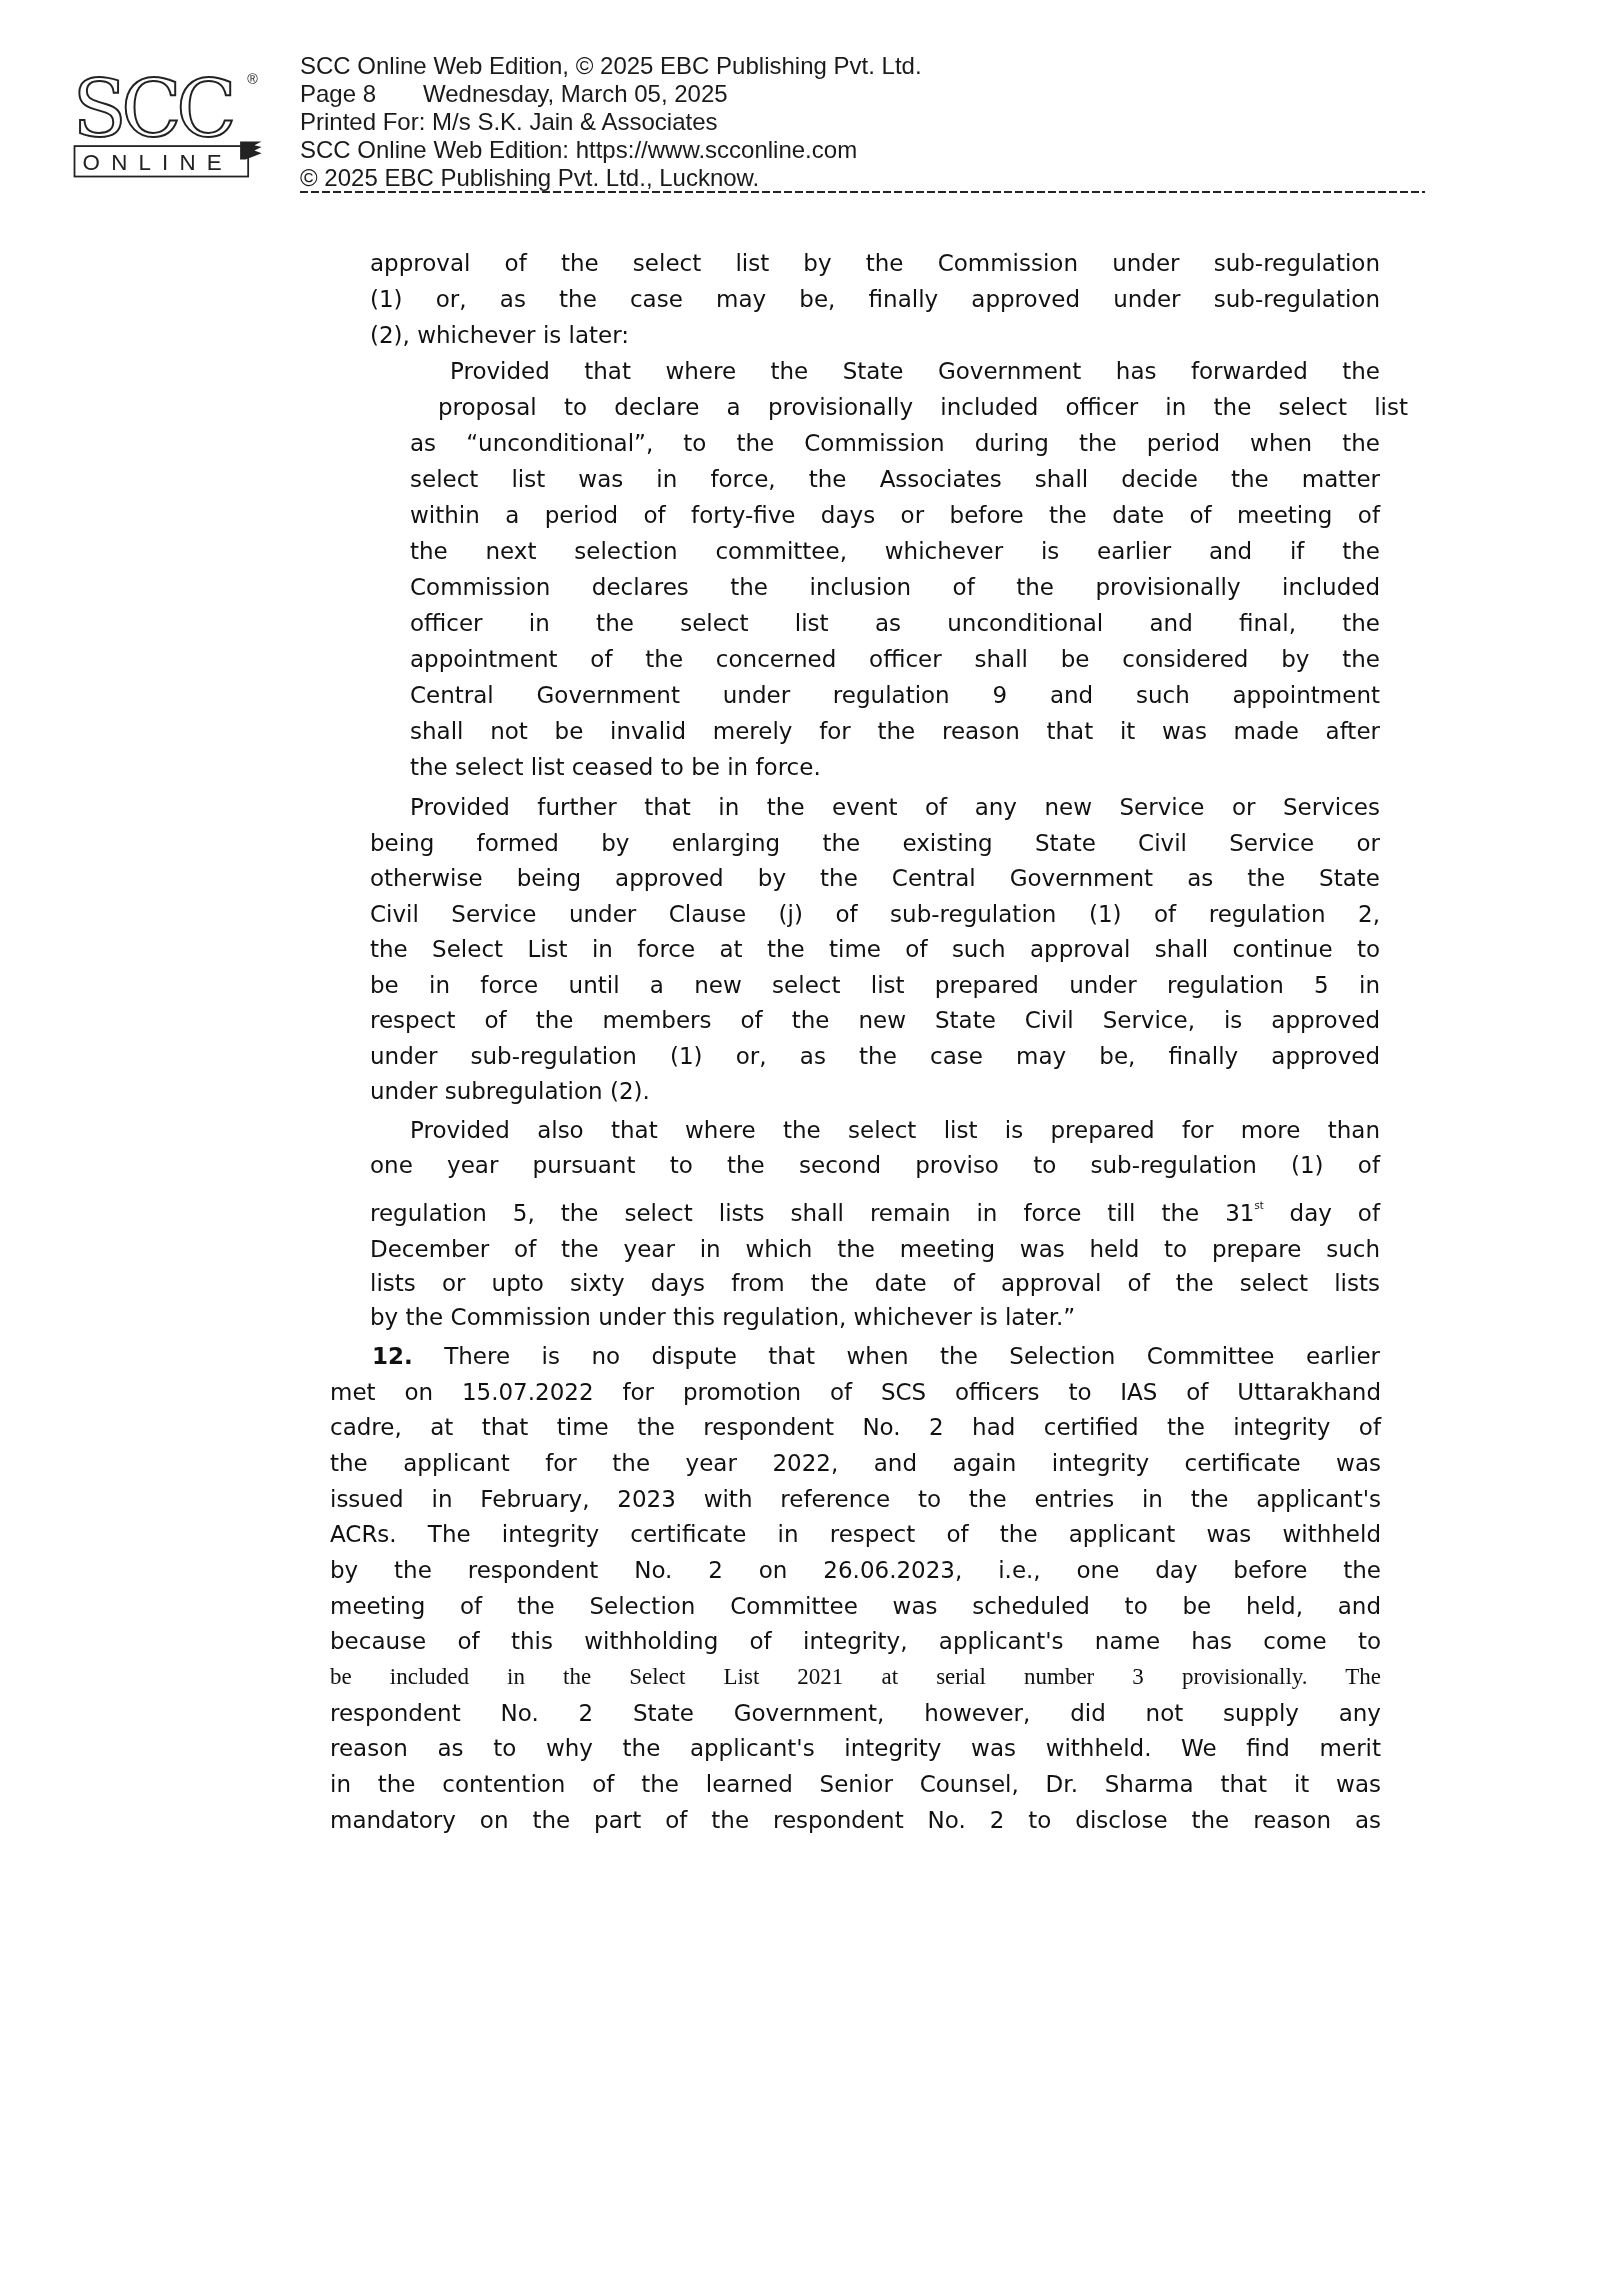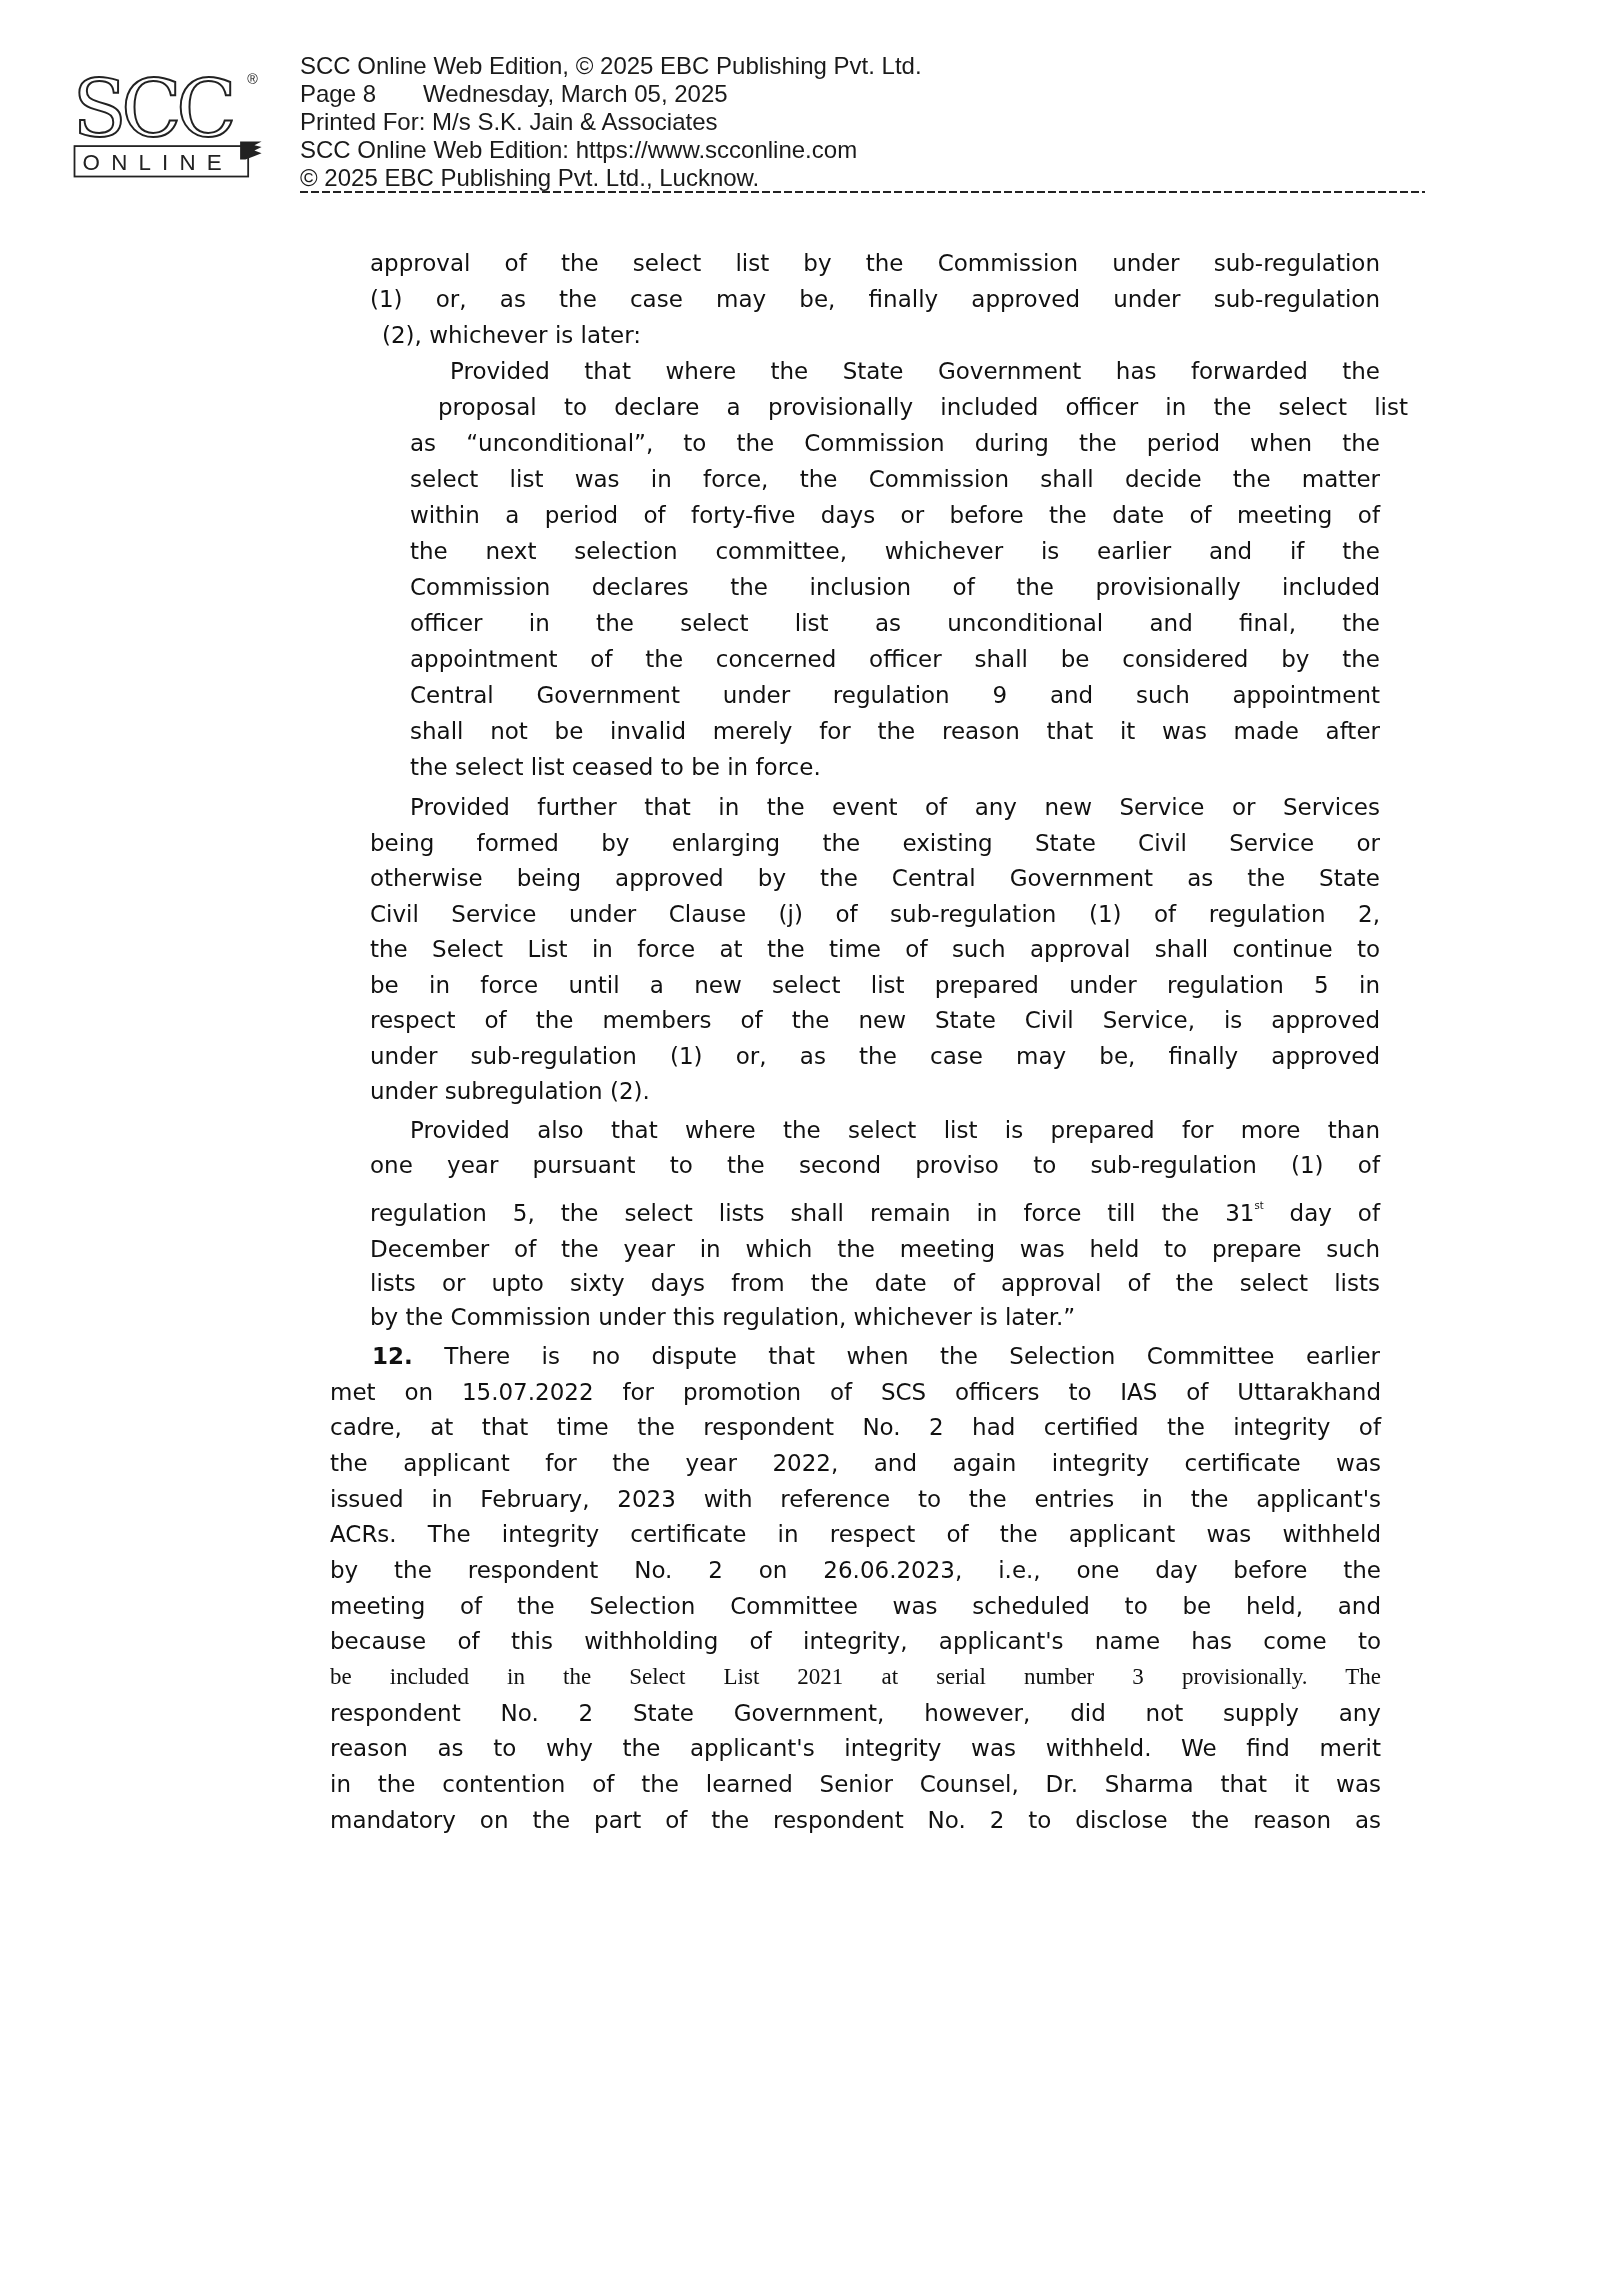--- a/index.html
+++ b/index.html
@@ -36,25 +36,25 @@
   <span class="hdr-line"><span class="hdr-page">Page 8</span><span>Wednesday, March 05, 2025</span></span>
   <span class="hdr-line">Printed For: M/s S.K. Jain &amp; Associates</span>
   <span class="hdr-line">SCC Online Web Edition: https://www.scconline.com</span>
   <span class="hdr-line">© 2025 EBC Publishing Pvt. Ltd., Lucknow.</span>
 </div>
 <div class="hdr-rule"></div>
 
 <div id="body-text">
     <div class="block ln" style="left: 370px; top: 245px; width: 1010px;">approval of the select list by the Commission under sub-regulation</div>
     <div class="block ln" style="left: 370px; top: 281px; width: 1010px;">(1) or, as the case may be, finally approved under sub-regulation</div>
-    <div class="block ln last" style="left: 370px; top: 317px; width: 1010px; margin-left: 12px;">(2), whichever is later:</div>
+    <div class="block ln last" style="left: 370px; top: 317px; width: 1010px;">(2), whichever is later:</div>
     <div class="block ln" style="left: 450px; top: 353px; width: 930px;">Provided that where the State Government has forwarded the</div>
     <div class="block ln" style="left: 410px; top: 389px; width: 970px; margin-left: 28px;">proposal to declare a provisionally included officer in the select list</div>
     <div class="block ln" style="left: 410px; top: 425px; width: 970px;">as “unconditional”, to the Commission during the period when the</div>
-    <div class="block ln" style="left: 410px; top: 461px; width: 970px;">select list was in force, the Commission shall decide the matter</div>
+    <div class="block ln" style="left: 410px; top: 461px; width: 970px;">select list was in force, the Associates shall decide the matter</div>
     <div class="block ln" style="left: 410px; top: 497px; width: 970px;">within a period of forty-five days or before the date of meeting of</div>
     <div class="block ln" style="left: 410px; top: 533px; width: 970px;">the next selection committee, whichever is earlier and if the</div>
     <div class="block ln" style="left: 410px; top: 569px; width: 970px;">Commission declares the inclusion of the provisionally included</div>
     <div class="block ln" style="left: 410px; top: 605px; width: 970px;">officer in the select list as unconditional and final, the</div>
     <div class="block ln" style="left: 410px; top: 641px; width: 970px;">appointment of the concerned officer shall be considered by the</div>
     <div class="block ln" style="left: 410px; top: 677px; width: 970px;">Central Government under regulation 9 and such appointment</div>
     <div class="block ln" style="left: 410px; top: 713px; width: 970px;">shall not be invalid merely for the reason that it was made after</div>
     <div class="block ln last" style="left: 410px; top: 749px; width: 970px;">the select list ceased to be in force.</div>
     <div class="block ln" style="left: 410px; top: 789px; width: 970px;">Provided further that in the event of any new Service or Services</div>
     <div class="block ln" style="left: 370px; top: 825px; width: 1010px;">being formed by enlarging the existing State Civil Service or</div>

